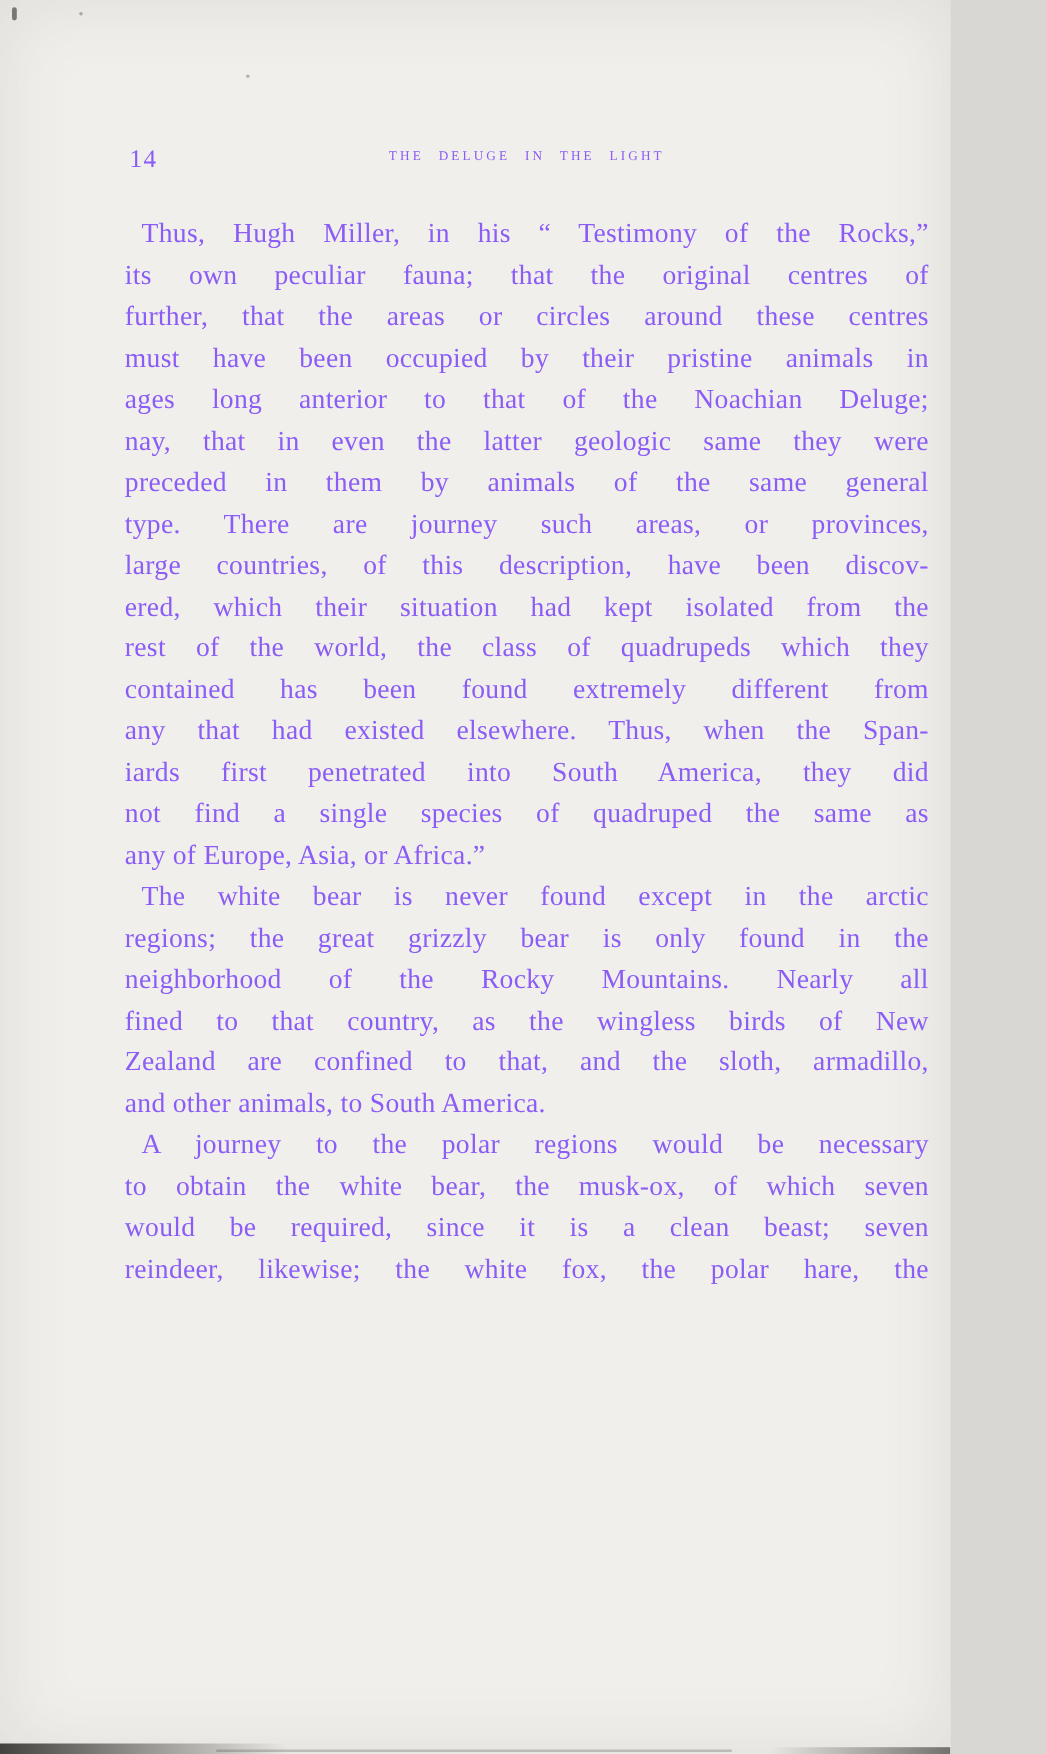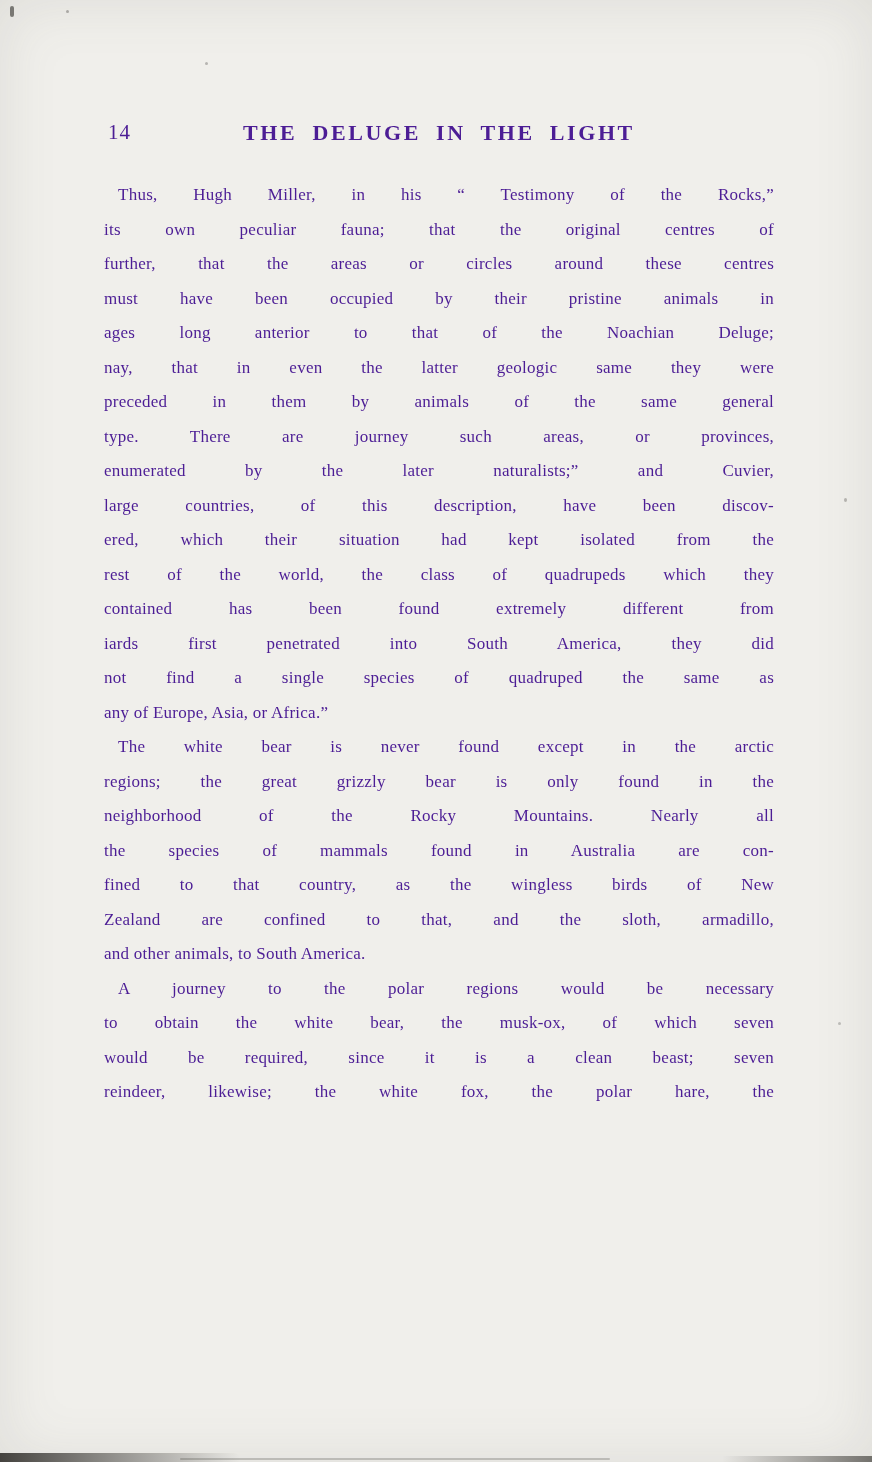--- a/index.html
+++ b/index.html
@@ -2,26 +2,26 @@
 <html><head>
 <meta charset="utf-8">
 <style>
   html, body {
     margin: 0;
     padding: 0;
     background: #d8d7d3;
   }
   .scan-page {
     position: relative;
-    width: 872px;
+    width: 792px;
     height: 1462px;
     background: #f0efeb;
     overflow: hidden;
     font-family: "Liberation Serif", "DejaVu Serif", serif;
-    color: #4c1d95;
+    color: #8b5cf6;
     box-shadow: inset 0 0 60px rgba(90,88,80,0.12);
   }
   .content {
     position: absolute;
     left: 104px;
     top: 120px;
     width: 670px;
   }
   .running-head {
     position: relative;
@@ -30,28 +30,28 @@
   }
   .pagenum {
     position: absolute;
     left: 4px;
     top: 0;
     font-size: 21px;
     letter-spacing: 1px;
   }
   .running-title {
     display: inline-block;
-    font-size: 22px;
+    font-size: 11px;
     letter-spacing: 2.6px;
     word-spacing: 7px;
-    font-weight: 700;
+    font-weight: 400;
   }
   .text-block {
     margin-top: 30px;
-    font-size: 17px;
+    font-size: 23px;
     letter-spacing: 0.25px;
   }
   .paragraph { margin: 0; }
   .line {
     height: 34.5px;
     line-height: 34.5px;
     overflow: hidden;
     text-align: justify;
     white-space: normal;
   }
@@ -122,34 +122,33 @@
 
     <div class="paragraph">
           <div class="line indent">Thus, Hugh Miller, in his “ Testimony of the Rocks,”</div>
           <div class="line">its own peculiar fauna; that the original centres of</div>
           <div class="line">further, that the areas or circles around these centres</div>
           <div class="line">must have been occupied by their pristine animals in</div>
           <div class="line">ages long anterior to that of the Noachian Deluge;</div>
           <div class="line">nay, that in even the latter geologic same they were</div>
           <div class="line">preceded in them by animals of the same general</div>
           <div class="line">type.  There are journey such areas, or provinces,</div>
-          <div class="line">enumerated by the later naturalists;” and Cuvier,</div>
           <div class="line">large countries, of this description, have been discov-</div>
           <div class="line">ered, which their situation had kept isolated from the</div>
           <div class="line">rest of the world, the class of quadrupeds which they</div>
           <div class="line">contained has been found extremely different from</div>
+          <div class="line">any that had existed elsewhere.  Thus, when the Span-</div>
           <div class="line">iards first penetrated into South America, they did</div>
           <div class="line">not find a single species of quadruped the same as</div>
           <div class="line last">any of Europe, Asia, or Africa.”</div>
         </div>
         <div class="paragraph">
           <div class="line indent">The white bear is never found except in the arctic</div>
           <div class="line">regions; the great grizzly bear is only found in the</div>
           <div class="line">neighborhood of the Rocky Mountains.  Nearly all</div>
-          <div class="line">the species of mammals found in Australia are con-</div>
           <div class="line">fined to that country, as the wingless birds of New</div>
           <div class="line">Zealand are confined to that, and the sloth, armadillo,</div>
           <div class="line last">and other animals, to South America.</div>
         </div>
         <div class="paragraph">
           <div class="line indent">A journey to the polar regions would be necessary</div>
           <div class="line">to obtain the white bear, the musk-ox, of which seven</div>
           <div class="line">would be required, since it is a clean beast; seven</div>
           <div class="line">reindeer, likewise; the white fox, the polar hare, the</div>
         </div>

